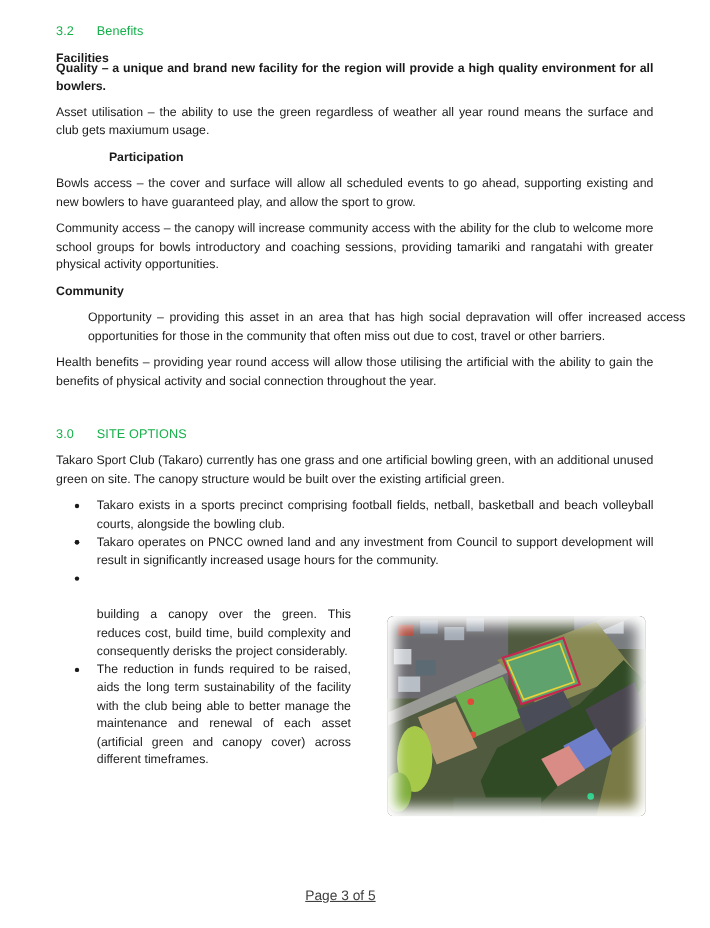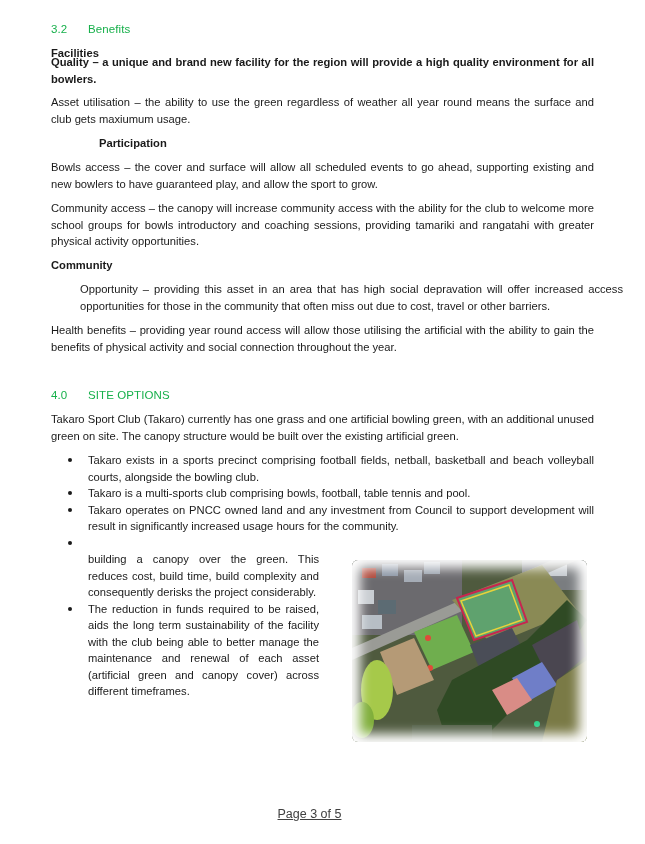--- a/index.html
+++ b/index.html
@@ -51,27 +51,27 @@
 
 <div class="sub" style="top:135px;padding-left:48px;">Participation</div>
 <div class="p" style="top:159px;">Bowls access – the cover and surface will allow all scheduled events to go ahead, supporting existing and new bowlers to have guaranteed play, and allow the sport to grow.</div>
 <div class="p" style="top:200px;">Community access – the canopy will increase community access with the ability for the club to welcome more school groups for bowls introductory and coaching sessions, providing tamariki and rangatahi with greater physical activity opportunities.</div>
 
 <div class="sub" style="top:257px;">Community</div>
 <div class="p" style="top:281px;margin-left:29px;">Opportunity – providing this asset in an area that has high social depravation will offer increased access opportunities for those in the community that often miss out due to cost, travel or other barriers.</div>
 <div class="p" style="top:322px;">Health benefits – providing year round access will allow those utilising the artificial with the ability to gain the benefits of physical activity and social connection throughout the year.</div>
 
 <div class="h2" style="top:387px;">
-  <span class="num">4.0</span><span>SITE OPTIONS</span>
+  <span class="num">3.0</span><span>SITE OPTIONS</span>
 </div>
 <div class="p" style="top:411px;">Takaro Sport Club (Takaro) currently has one grass and one artificial bowling green, with an additional unused green on site. The canopy structure would be built over the existing artificial green.</div>
 
 <ul class="bullets" style="top:452px;">
   <li><span class="dot"></span><span>Takaro exists in a sports precinct comprising football fields, netball, basketball and beach volleyball courts, alongside the bowling club.</span></li>
-  <li><span class="dot"></span><span>Takaro is a multi-sports club comprising bowls, football, table tennis and pool.</span></li>
+  <li><span class="dot"></span></li>
   <li><span class="dot"></span><span>Takaro operates on PNCC owned land and any investment from Council to support  development will result in significantly increased usage hours for the community.</span></li>
   <li><span class="dot"></span></li>
 </ul>
 
 <ul class="bullets" style="top:551px; width:268px;">
   <li style="padding-left:37px;"><span>building a canopy over the green. This reduces cost, build time, build complexity and consequently derisks the project considerably.</span></li>
   <li><span class="dot"></span><span>The reduction in funds required to be raised, aids the long term sustainability of the facility with the club being able to better manage the maintenance and renewal of each asset (artificial green and canopy cover) across different timeframes.</span></li>
 </ul>
 
 <div class="aerial">

